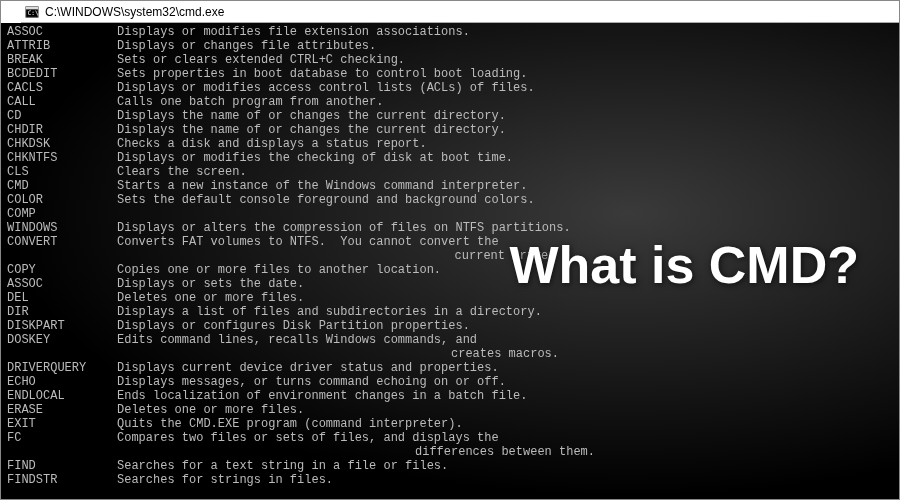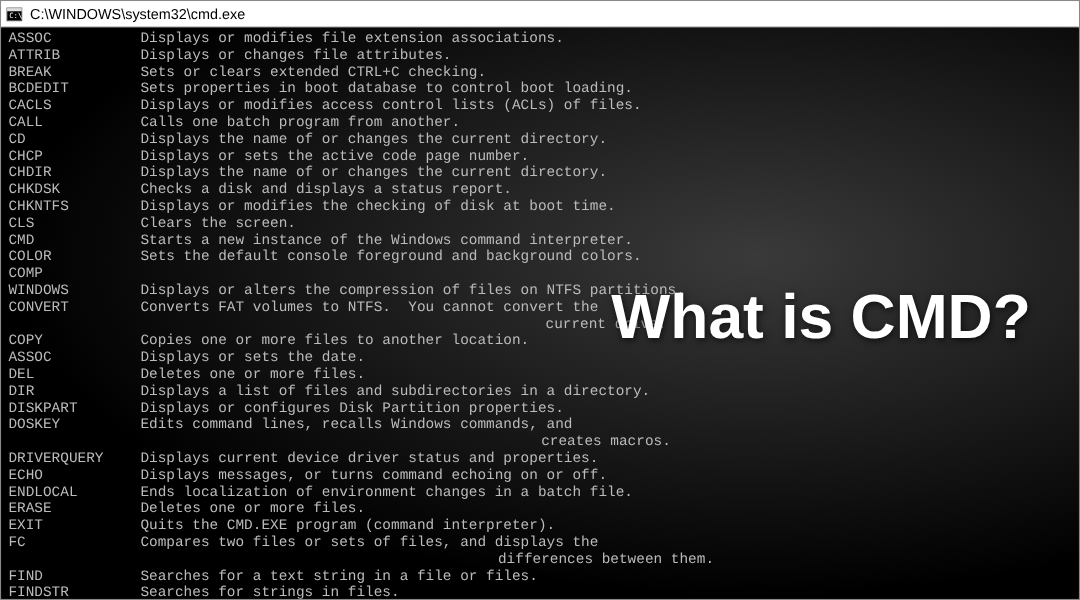--- a/index.html
+++ b/index.html
@@ -24,20 +24,21 @@
     .title-bar {
       background: #ffffff;
       height: 22px;
       display: flex;
       align-items: center;
       padding: 0 4px;
       border-bottom: 1px solid #aaa;
       font-family: "Segoe UI", Tahoma, sans-serif;
       font-size: 12px;
       color: #000;
+      margin-left: 20px;
     }
     .title-icon {
       width: 14px;
       height: 14px;
       margin-right: 6px;
       display: inline-flex;
       align-items: center;
       justify-content: center;
     }
     .title-icon svg {
@@ -99,21 +100,20 @@
   </div>
   <div class="terminal">
     <div id="cmd-list">
         <div class="cmd-row"><span class="cmd-name">ASSOC</span><span class="cmd-desc">Displays or modifies file extension associations.</span></div>
         <div class="cmd-row"><span class="cmd-name">ATTRIB</span><span class="cmd-desc">Displays or changes file attributes.</span></div>
         <div class="cmd-row"><span class="cmd-name">BREAK</span><span class="cmd-desc">Sets or clears extended CTRL+C checking.</span></div>
         <div class="cmd-row"><span class="cmd-name">BCDEDIT</span><span class="cmd-desc">Sets properties in boot database to control boot loading.</span></div>
         <div class="cmd-row"><span class="cmd-name">CACLS</span><span class="cmd-desc">Displays or modifies access control lists (ACLs) of files.</span></div>
         <div class="cmd-row"><span class="cmd-name">CALL</span><span class="cmd-desc">Calls one batch program from another.</span></div>
         <div class="cmd-row"><span class="cmd-name">CD</span><span class="cmd-desc">Displays the name of or changes the current directory.</span></div>
-        <div class="cmd-row"><span class="cmd-name">CHCP</span><span class="cmd-desc">Displays or sets the active code page number.</span></div>
         <div class="cmd-row"><span class="cmd-name">CHDIR</span><span class="cmd-desc">Displays the name of or changes the current directory.</span></div>
         <div class="cmd-row"><span class="cmd-name">CHKDSK</span><span class="cmd-desc">Checks a disk and displays a status report.</span></div>
         <div class="cmd-row"><span class="cmd-name">CHKNTFS</span><span class="cmd-desc">Displays or modifies the checking of disk at boot time.</span></div>
         <div class="cmd-row"><span class="cmd-name">CLS</span><span class="cmd-desc">Clears the screen.</span></div>
         <div class="cmd-row"><span class="cmd-name">CMD</span><span class="cmd-desc">Starts a new instance of the Windows command interpreter.</span></div>
         <div class="cmd-row"><span class="cmd-name">COLOR</span><span class="cmd-desc">Sets the default console foreground and background colors.</span></div>
         <div class="cmd-row"><span class="cmd-name">COMP</span></div>
         <div class="cmd-row"><span class="cmd-name">WINDOWS</span><span class="cmd-desc">Displays or alters the compression of files on NTFS partitions.</span></div>
         <div class="cmd-row"><span class="cmd-name">CONVERT</span><span class="cmd-desc">Converts FAT volumes to NTFS.  You cannot convert the</span></div>
         <div class="cmd-row"><span class="cmd-desc cmd-cont">current drive.</span></div>

